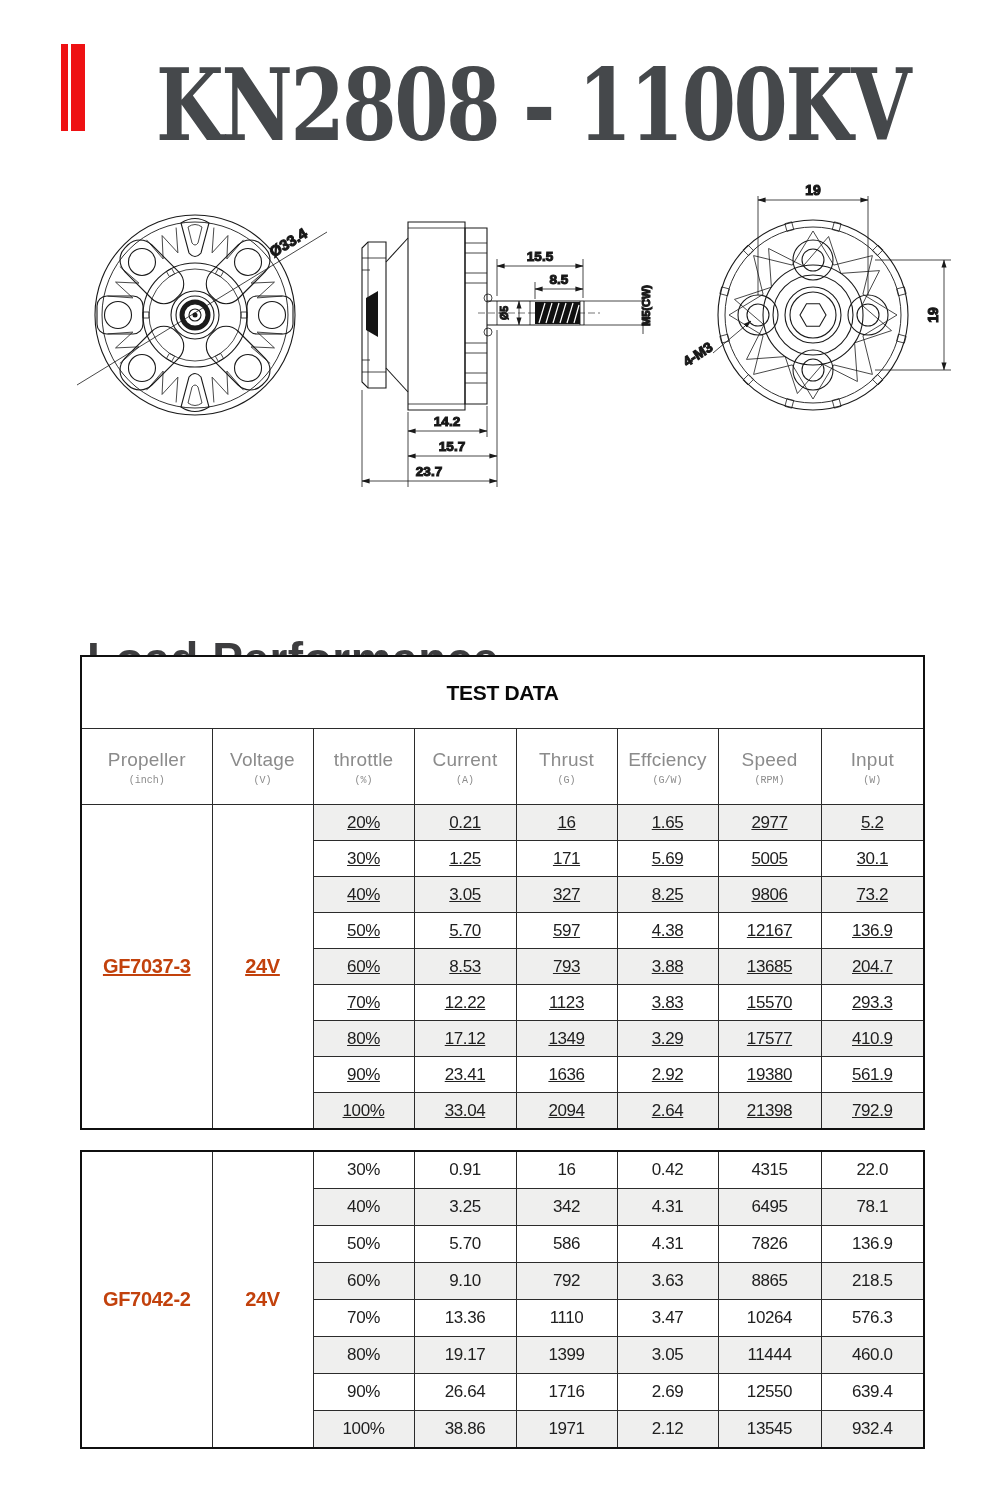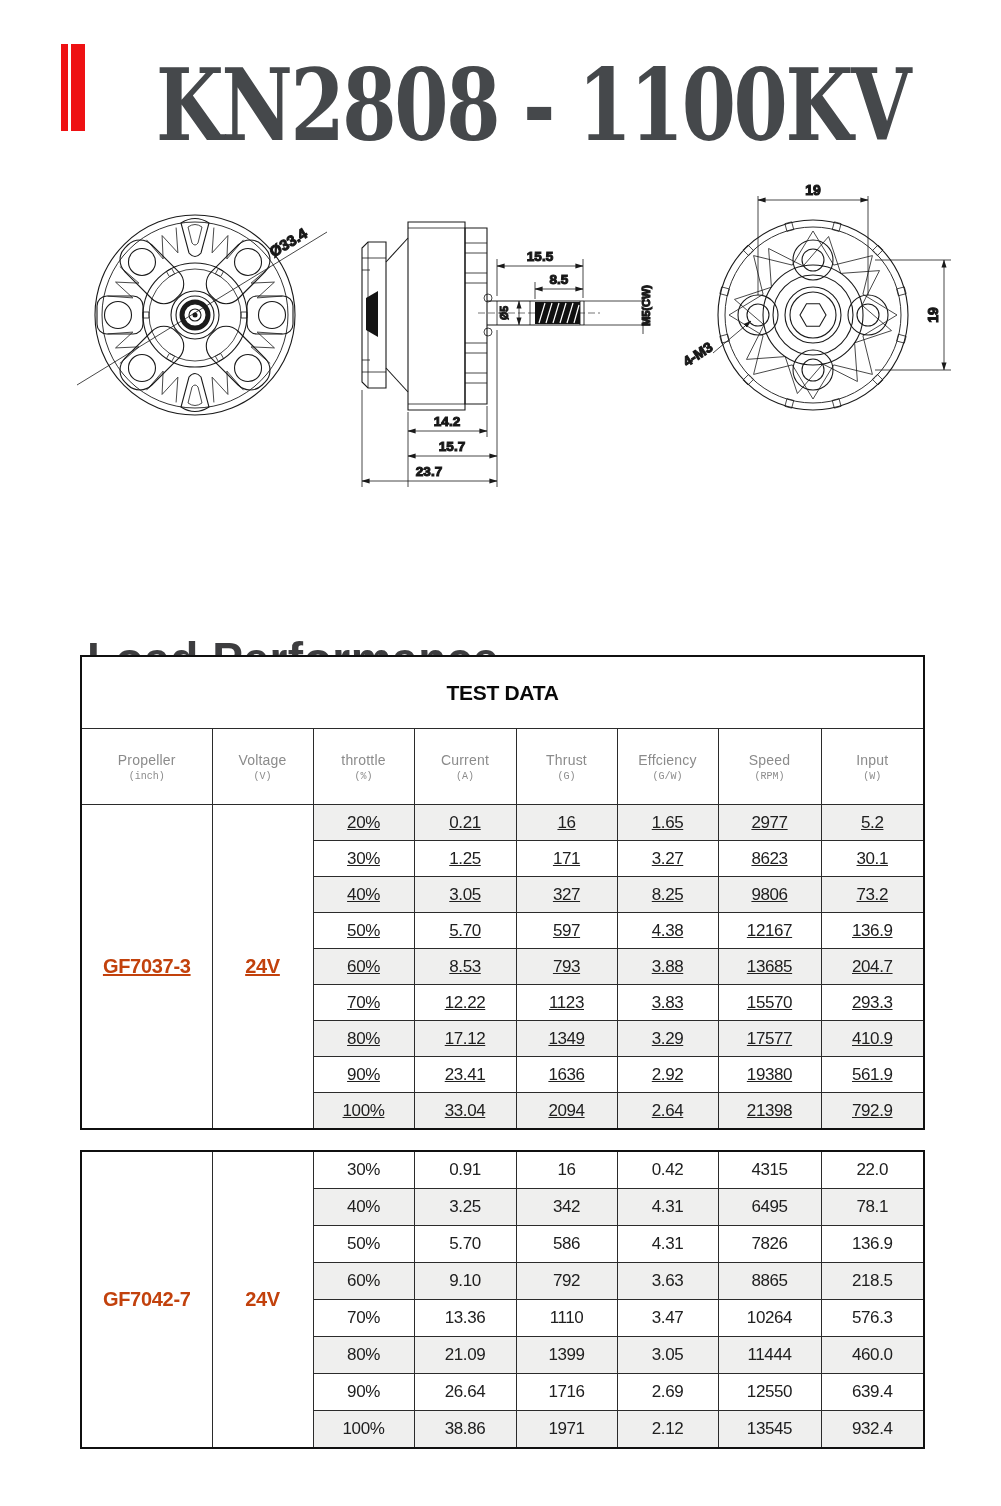--- a/index.html
+++ b/index.html
@@ -27,21 +27,21 @@
   
   table.spec{position:absolute;left:80px;border-collapse:collapse;table-layout:fixed;
     width:845px;background:#fff;}
   table.spec{border:2px solid #101010;}
   table.spec td{border:1px solid #2b2b2b;text-align:center;vertical-align:middle;
     padding:0;overflow:hidden;}
   #table1{top:655px;}
   #table2{top:1150px;}
   td.ttitle{height:71px;font-size:21px;font-weight:700;letter-spacing:-.3px;color:#090909;}
   #header-row td{height:75px;color:#8b8b8b;}
-  .clabel{font-size:14px;letter-spacing:.2px;line-height:1.45;}
+  .clabel{font-size:19px;letter-spacing:.2px;line-height:1.45;}
   .cunit{font-family:"Liberation Mono","DejaVu Sans Mono",monospace;font-size:10px;line-height:1.3;}
   #table1 tbody td{height:35px;text-decoration:underline;}
   #table2 tbody td{height:36px;}
   td.num{font-size:17px;letter-spacing:-.4px;color:#202020;}
   td.shade{background:#efefee;}
   td.merge{font-size:20px;font-weight:700;letter-spacing:-.3px;color:#c2410c;background:#fff;}
 </style>
 </head>
 <body>
 
@@ -362,22 +362,22 @@
           <td class="num shade">0.21</td>
           <td class="num shade">16</td>
           <td class="num shade">1.65</td>
           <td class="num shade">2977</td>
           <td class="num shade">5.2</td>
         </tr>
         <tr>
           <td class="num">30%</td>
           <td class="num">1.25</td>
           <td class="num">171</td>
-          <td class="num">3.27</td>
-          <td class="num">8623</td>
+          <td class="num">5.69</td>
+          <td class="num">5005</td>
           <td class="num">30.1</td>
         </tr>
         <tr>
           <td class="num shade">40%</td>
           <td class="num shade">3.05</td>
           <td class="num shade">327</td>
           <td class="num shade">8.25</td>
           <td class="num shade">9806</td>
           <td class="num shade">73.2</td>
         </tr>
@@ -438,21 +438,21 @@
         <col style="width:101px">
         <col style="width:101px">
         <col style="width:102px">
       <col style="width:101px">
         <col style="width:101px">
         <col style="width:103px">
         <col style="width:103px">
     </colgroup>
     <tbody id="group-body-1">
         <tr>
-          <td rowspan="8" class="merge">GF7042-7</td>
+          <td rowspan="8" class="merge">GF7042-2</td>
           <td rowspan="8" class="merge">24V</td>
           <td class="num">30%</td>
           <td class="num">0.91</td>
           <td class="num">16</td>
           <td class="num">0.42</td>
           <td class="num">4315</td>
           <td class="num">22.0</td>
         </tr>
         <tr>
           <td class="num shade">40%</td>
@@ -481,21 +481,21 @@
         <tr>
           <td class="num">70%</td>
           <td class="num">13.36</td>
           <td class="num">1110</td>
           <td class="num">3.47</td>
           <td class="num">10264</td>
           <td class="num">576.3</td>
         </tr>
         <tr>
           <td class="num shade">80%</td>
-          <td class="num shade">21.09</td>
+          <td class="num shade">19.17</td>
           <td class="num shade">1399</td>
           <td class="num shade">3.05</td>
           <td class="num shade">11444</td>
           <td class="num shade">460.0</td>
         </tr>
         <tr>
           <td class="num">90%</td>
           <td class="num">26.64</td>
           <td class="num">1716</td>
           <td class="num">2.69</td>

